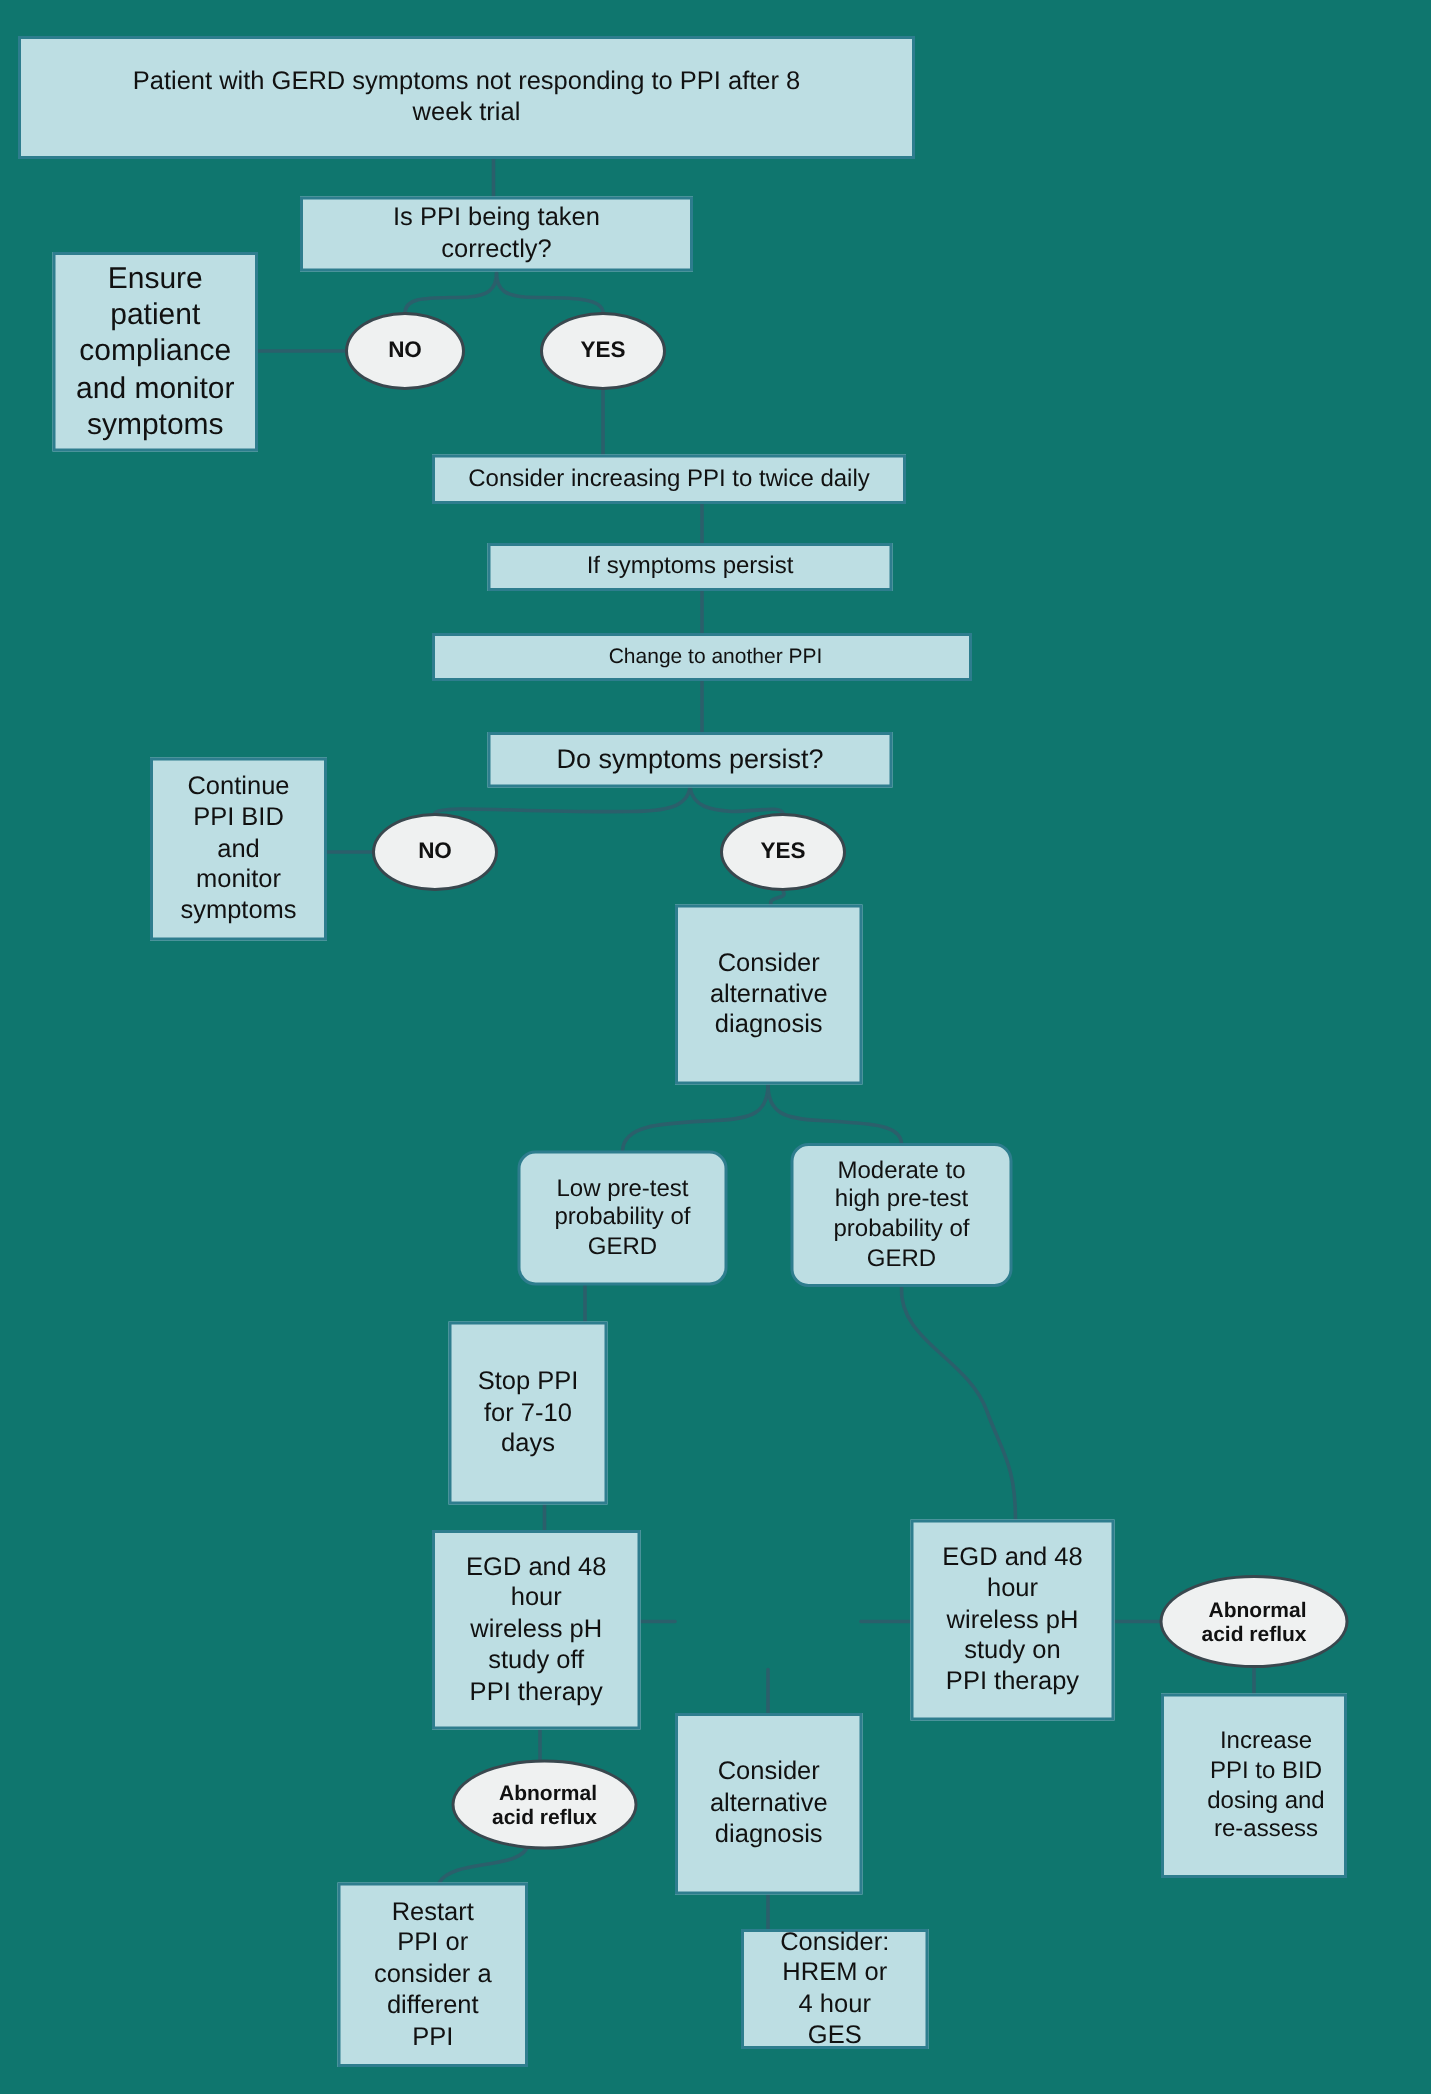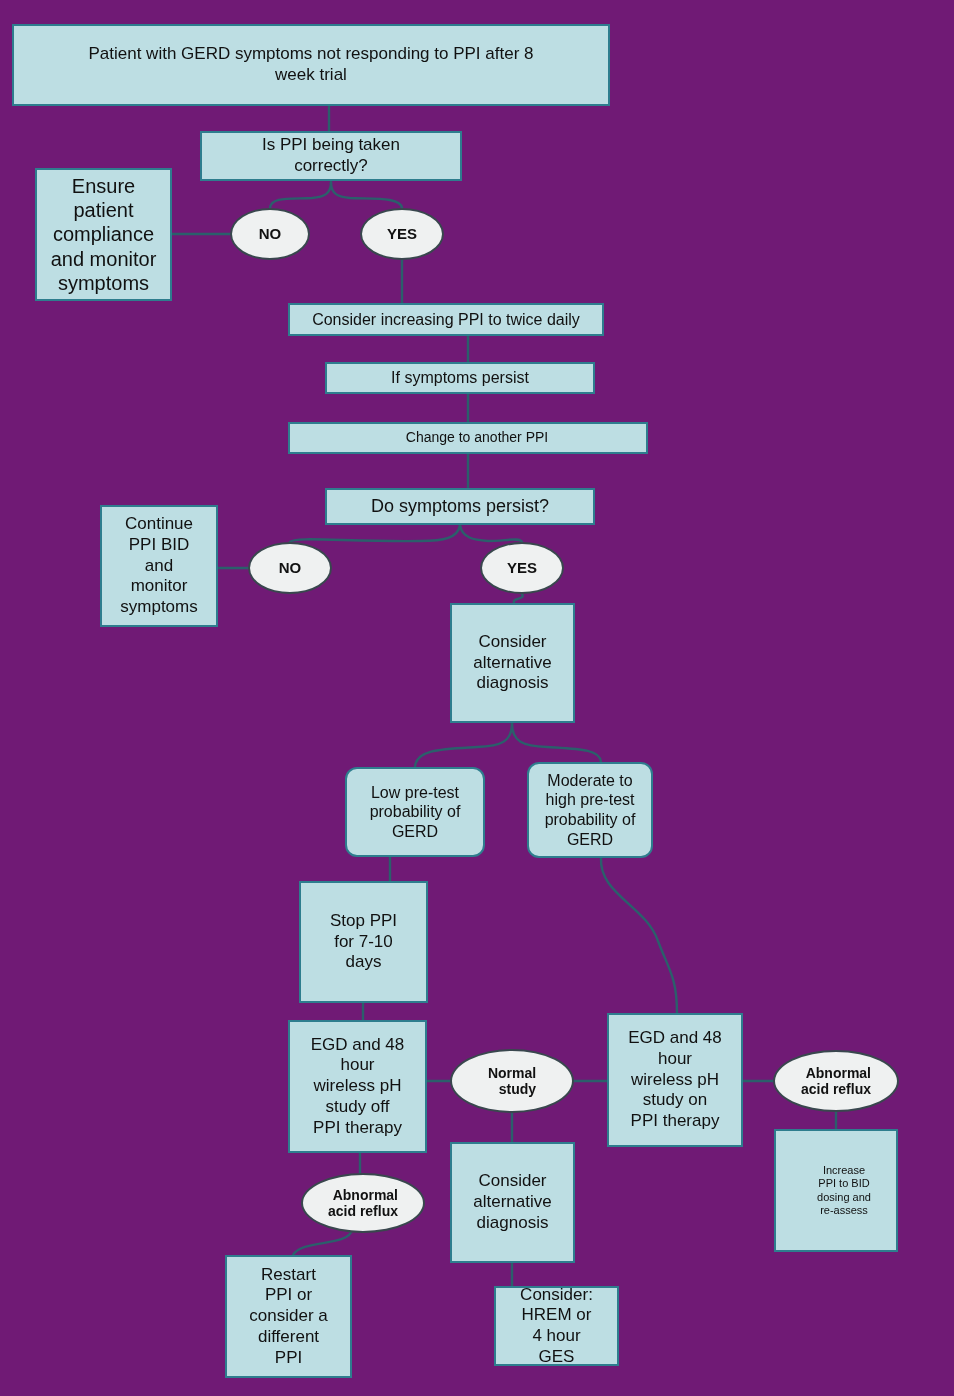--- a/index.html
+++ b/index.html
@@ -51,21 +51,21 @@
     border: 2.5px solid var(--ellipse-border, #39474e);
     border-radius: 50%;
     font-weight: bold;
     text-align: right;
   }
   .shape-ellipse .lbl { line-height: 1.15; }
 </style>
 </head>
 <body>
 
-<div id="canvas" style="--box-fill: #bddee3; --box-border: #2e7d8e; --ellipse-fill: #eff1f1; --ellipse-border: #39474e; --edge-color: #2b5f6b; --text-color: #111111; background: #701a75;">
+<div id="canvas" style="--box-fill: #bddee3; --box-border: #2e7d8e; --ellipse-fill: #eff1f1; --ellipse-border: #39474e; --edge-color: #2b5f6b; --text-color: #111111; background: #0f766e;">
   <svg id="edges" viewBox="0 0 954 1396" xmlns="http://www.w3.org/2000/svg">
       <path d="M329,106 L329,131"></path>
       <path d="M331,182 C331,194 324,197 312,198 C288,199 271,197 270,208"></path>
       <path d="M331,182 C331,194 338,197 350,198 C374,199 401,197 402,208"></path>
       <path d="M230,234 L172,234"></path>
       <path d="M402,260 L402,303"></path>
       <path d="M468,336 L468,362"></path>
       <path d="M468,394 L468,422"></path>
       <path d="M468,454 L468,488"></path>
       <path d="M460,525 C458,538 444,541 420,541 C350,542 294,536 290,542"></path>
@@ -136,54 +136,50 @@
     <div class="node shape-rect" style="left: 450px; top: 603px; width: 125px; height: 120px; font-size: 17px;">
       <span class="lbl">Consider
 alternative
 diagnosis</span>
     </div>
     <div class="node shape-rounded" style="left: 345px; top: 767px; width: 140px; height: 90px; font-size: 16px;">
       <span class="lbl">Low pre-test
 probability of
 GERD</span>
     </div>
-    <div class="node shape-rounded" style="left: 527px; top: 762px; width: 126px; height: 96px; font-size: 16px;">
+    <div class="node shape-rounded" style="left: 527px; top: 762px; width: 148px; height: 96px; font-size: 16px;">
       <span class="lbl">Moderate to
 high pre-test
 probability of
 GERD</span>
     </div>
-    <div class="node shape-rect" style="left: 299px; top: 881px; width: 129px; height: 122px; font-size: 17px; justify-content: center;">
+    <div class="node shape-rect" style="left: 299px; top: 881px; width: 106px; height: 122px; font-size: 17px; justify-content: center;">
       <span class="lbl">Stop PPI
 for 7-10
 days</span>
     </div>
     <div class="node shape-rect" style="left: 288px; top: 1020px; width: 139px; height: 133px; font-size: 17px;">
       <span class="lbl">EGD and 48
 hour
 wireless pH
 study off
 PPI therapy</span>
     </div>
-    <div class="node shape-ellipse" style="left: 450px; top: 1049px; width: 124px; height: 64px; font-size: 14px;">
-      <span class="lbl">Normal
-study</span>
-    </div>
     <div class="node shape-rect" style="left: 607px; top: 1013px; width: 136px; height: 134px; font-size: 17px;">
       <span class="lbl">EGD and 48
 hour
 wireless pH
 study on
 PPI therapy</span>
     </div>
     <div class="node shape-ellipse" style="left: 773px; top: 1050px; width: 126px; height: 62px; font-size: 14px;">
       <span class="lbl">Abnormal
 acid reflux</span>
     </div>
-    <div class="node shape-rect" style="left: 774px; top: 1129px; width: 124px; height: 123px; font-size: 11px; padding-left: 16px;">
+    <div class="node shape-rect" style="left: 774px; top: 1129px; width: 124px; height: 123px; font-size: 16px; padding-left: 16px;">
       <span class="lbl">Increase
 PPI to BID
 dosing and
 re-assess</span>
     </div>
     <div class="node shape-ellipse" style="left: 301px; top: 1173px; width: 124px; height: 60px; font-size: 14px;">
       <span class="lbl">Abnormal
 acid reflux</span>
     </div>
     <div class="node shape-rect" style="left: 225px; top: 1255px; width: 127px; height: 123px; font-size: 17px;">

